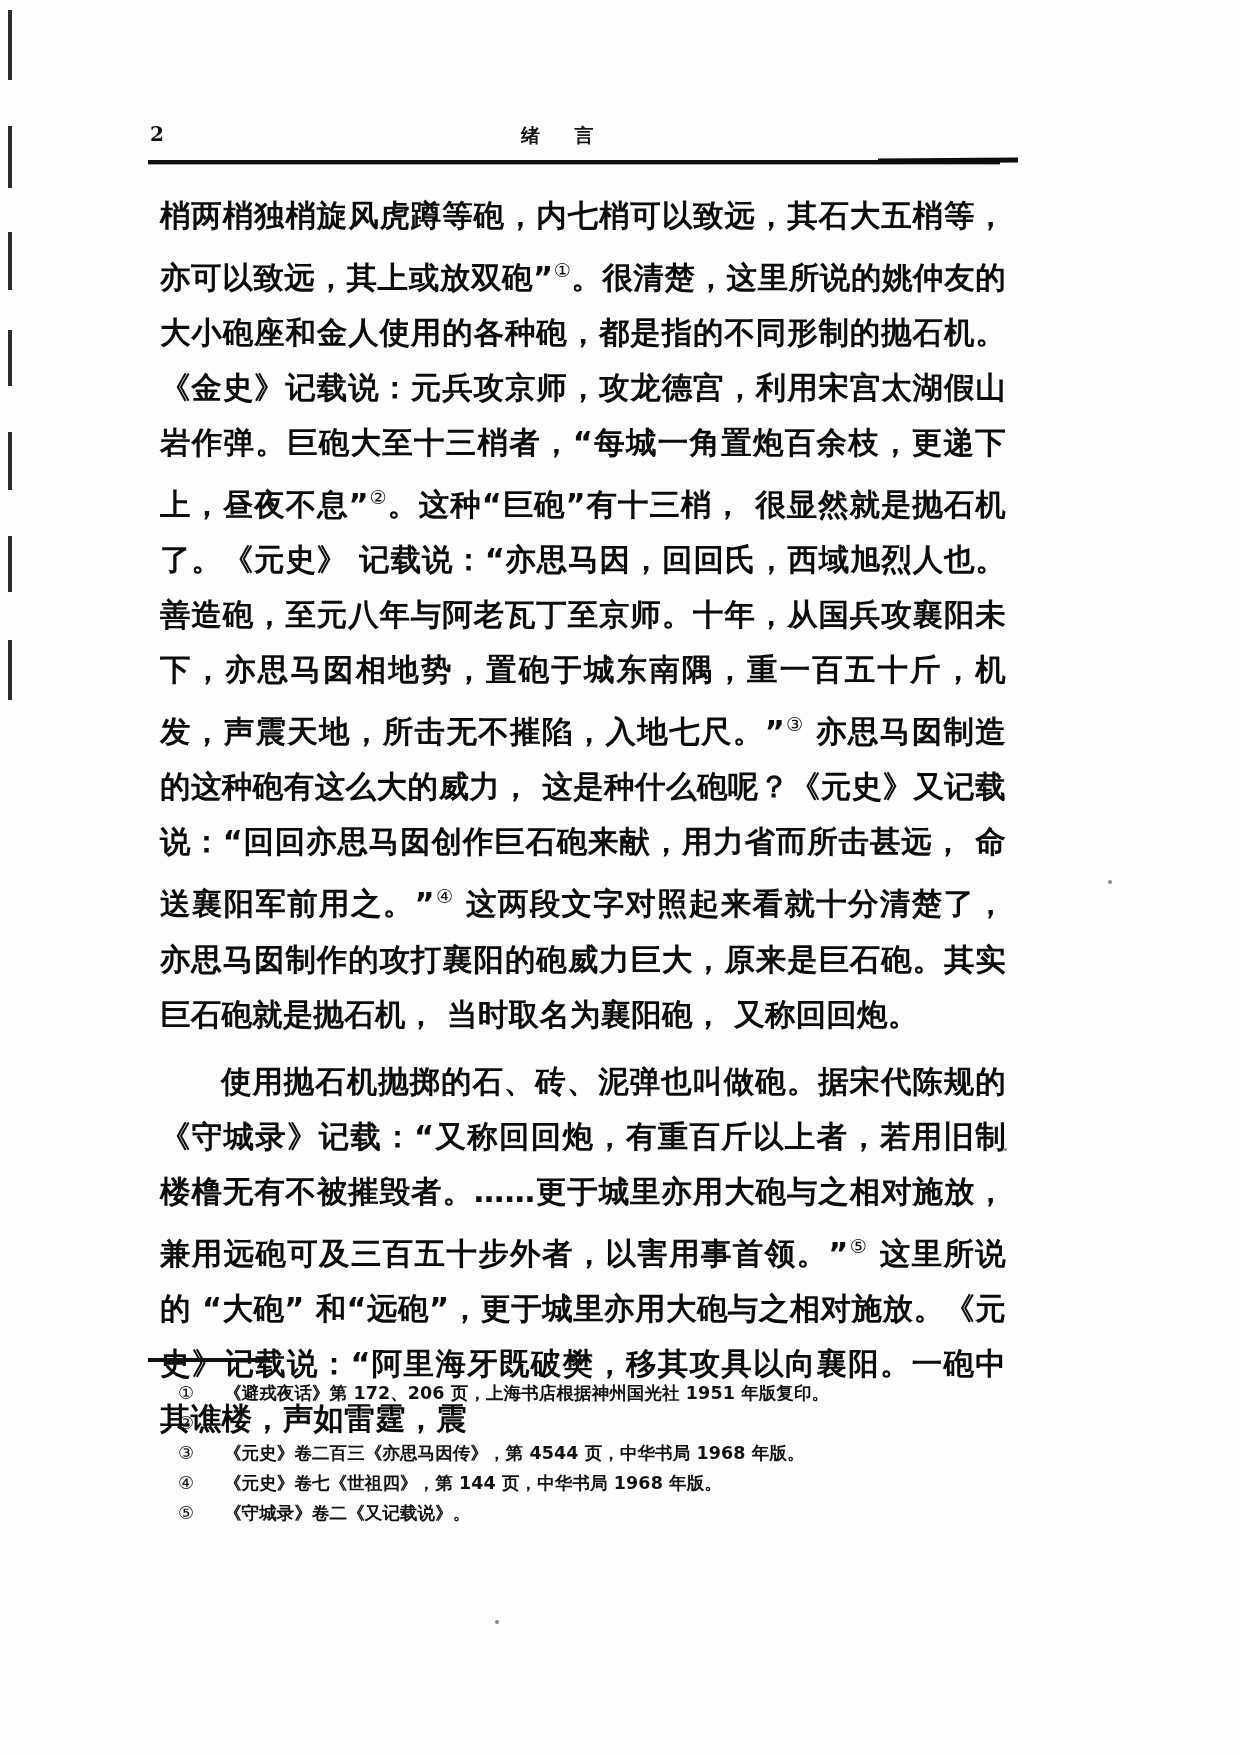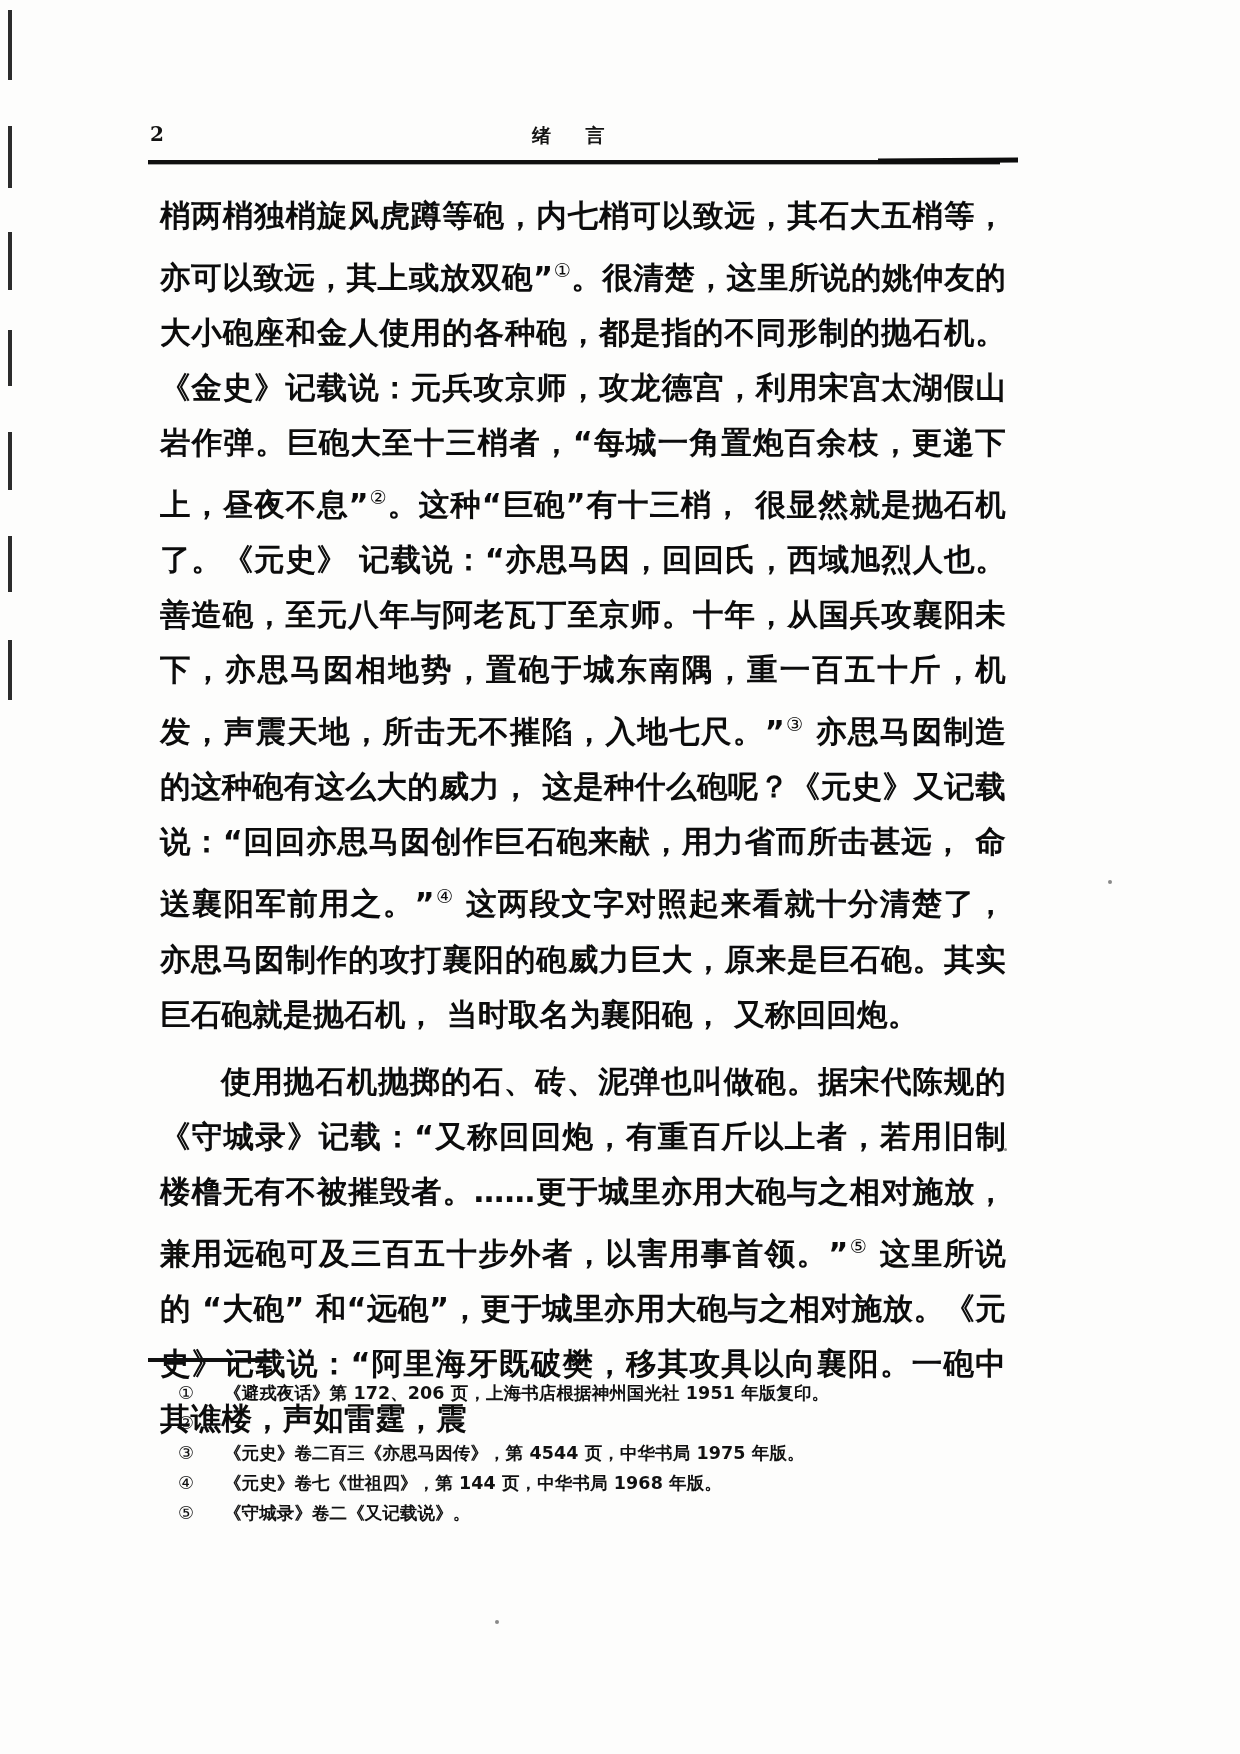--- a/index.html
+++ b/index.html
@@ -48,21 +48,21 @@
     position: absolute;
     left: 2px;
     top: 2px;
     font-family: "DejaVu Serif", serif;
     font-weight: 700;
     font-size: 20px;
     color: #121212;
   }
   .runhead .chaptitle {
     position: absolute;
-    left: 384px;
+    left: 373px;
     top: 3px;
     font-size: 19px;
     letter-spacing: 14px;
     font-weight: 700;
     color: #141414;
   }
   .runrule {
     position: absolute;
     left: 0;
     top: 40px;
@@ -186,21 +186,21 @@
   <div class="footnotes" id="footnotes">
       <div class="fn">
         <span class="marker">①</span>
         <span class="fntext">《避戎夜话》第 172、206 页，上海书店根据神州国光社 1951 年版复印。</span>
       </div>
       <div class="fn">
         <span class="marker">②</span>
       </div>
       <div class="fn">
         <span class="marker">③</span>
-        <span class="fntext">《元史》卷二百三《亦思马因传》，第 4544 页，中华书局 1975 年版。</span>
+        <span class="fntext">《元史》卷二百三《亦思马因传》，第 4544 页，中华书局 1968 年版。</span>
       </div>
       <div class="fn">
         <span class="marker">④</span>
         <span class="fntext">《元史》卷七《世祖四》，第 144 页，中华书局 1968 年版。</span>
       </div>
       <div class="fn">
         <span class="marker">⑤</span>
         <span class="fntext">《守城录》卷二《又记载说》。</span>
       </div>
     </div>

